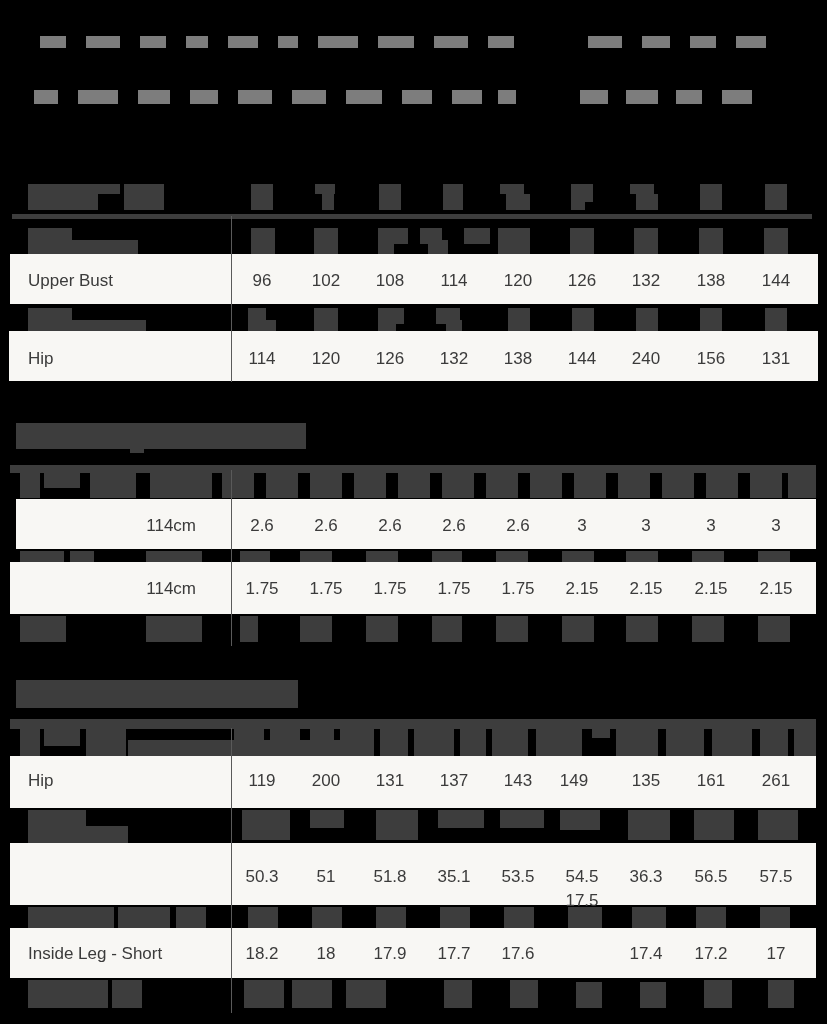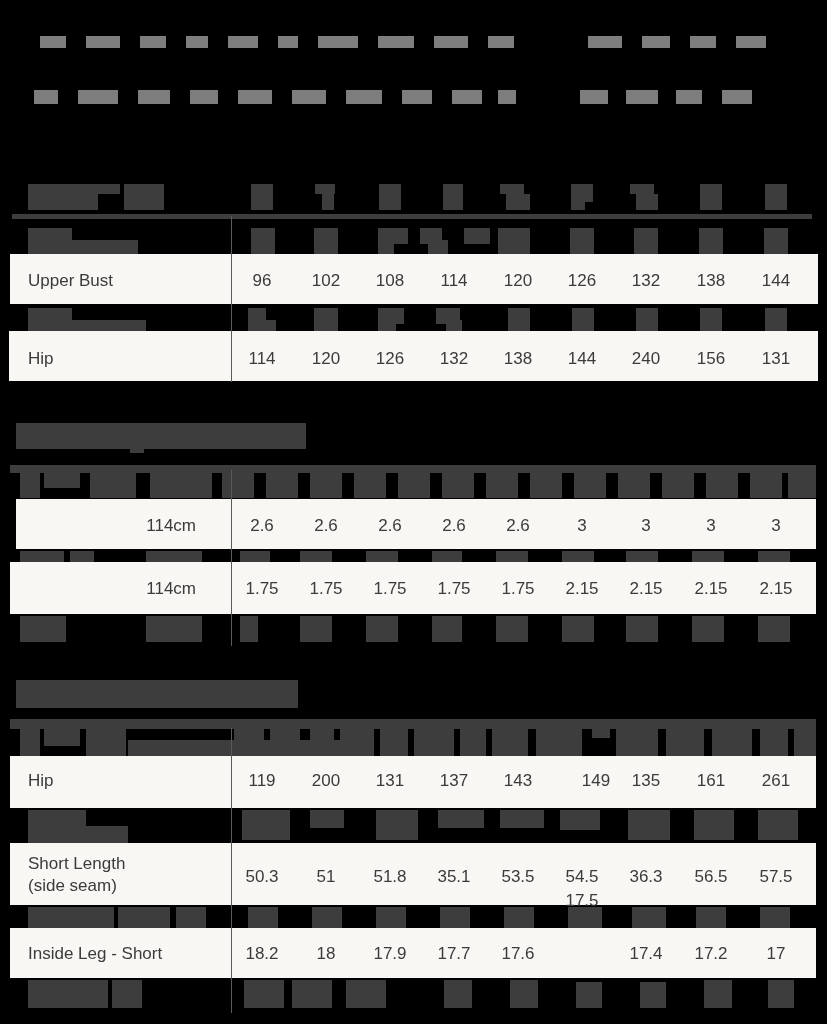--- a/index.html
+++ b/index.html
@@ -287,42 +287,38 @@
   <div class="redact" style="left:760px;top:728px;width:28px;height:28px;"></div>
   <div class="redact" style="left:794px;top:728px;width:22px;height:28px;"></div>
 
   <div class="band" style="left:10px;top:756px;width:806px;height:52px;"></div>
   <div class="cell label" style="left:28px;top:770px;">Hip</div>
   <div class="cell num" style="left:262px;top:770px;">119</div>
   <div class="cell num" style="left:326px;top:770px;">200</div>
   <div class="cell num" style="left:390px;top:770px;">131</div>
   <div class="cell num" style="left:454px;top:770px;">137</div>
   <div class="cell num" style="left:518px;top:770px;">143</div>
-  <div class="cell num" style="left:596px;top:770px;">149</div>
+  <div class="cell num" style="left:574px;top:770px;">149</div>
   <div class="cell num" style="left:646px;top:770px;">135</div>
   <div class="cell num" style="left:711px;top:770px;">161</div>
   <div class="cell num" style="left:776px;top:770px;">261</div>
 
   <div class="redact" style="left:28px;top:810px;width:58px;height:30px;"></div>
   <div class="redact" style="left:28px;top:826px;width:100px;height:18px;"></div>
   <div class="redact" style="left:242px;top:810px;width:48px;height:30px;"></div>
   <div class="redact" style="left:310px;top:810px;width:34px;height:18px;"></div>
   <div class="redact" style="left:376px;top:810px;width:42px;height:30px;"></div>
   <div class="redact" style="left:438px;top:810px;width:46px;height:18px;"></div>
   <div class="redact" style="left:500px;top:810px;width:44px;height:18px;"></div>
   <div class="redact" style="left:560px;top:810px;width:40px;height:20px;"></div>
   <div class="redact" style="left:628px;top:810px;width:42px;height:30px;"></div>
   <div class="redact" style="left:694px;top:810px;width:40px;height:30px;"></div>
   <div class="redact" style="left:758px;top:810px;width:40px;height:30px;"></div>
 
   <div class="band" style="left:10px;top:843px;width:806px;height:62px;"></div>
-  <div class="cell label two" style="left:28px;top:853px;">
-    <span>Short Length</span><br>
-    <span>(side seam)</span>
-  </div>
   <div class="cell num" style="left:262px;top:866px;">50.3</div>
   <div class="cell num" style="left:326px;top:866px;">51</div>
   <div class="cell num" style="left:390px;top:866px;">51.8</div>
   <div class="cell num" style="left:454px;top:866px;">35.1</div>
   <div class="cell num" style="left:518px;top:866px;">53.5</div>
   <div class="cell num" style="left:582px;top:866px;">54.5</div>
   <div class="cell num" style="left:646px;top:866px;">36.3</div>
   <div class="cell num" style="left:711px;top:866px;">56.5</div>
   <div class="cell num" style="left:776px;top:866px;">57.5</div>
 

